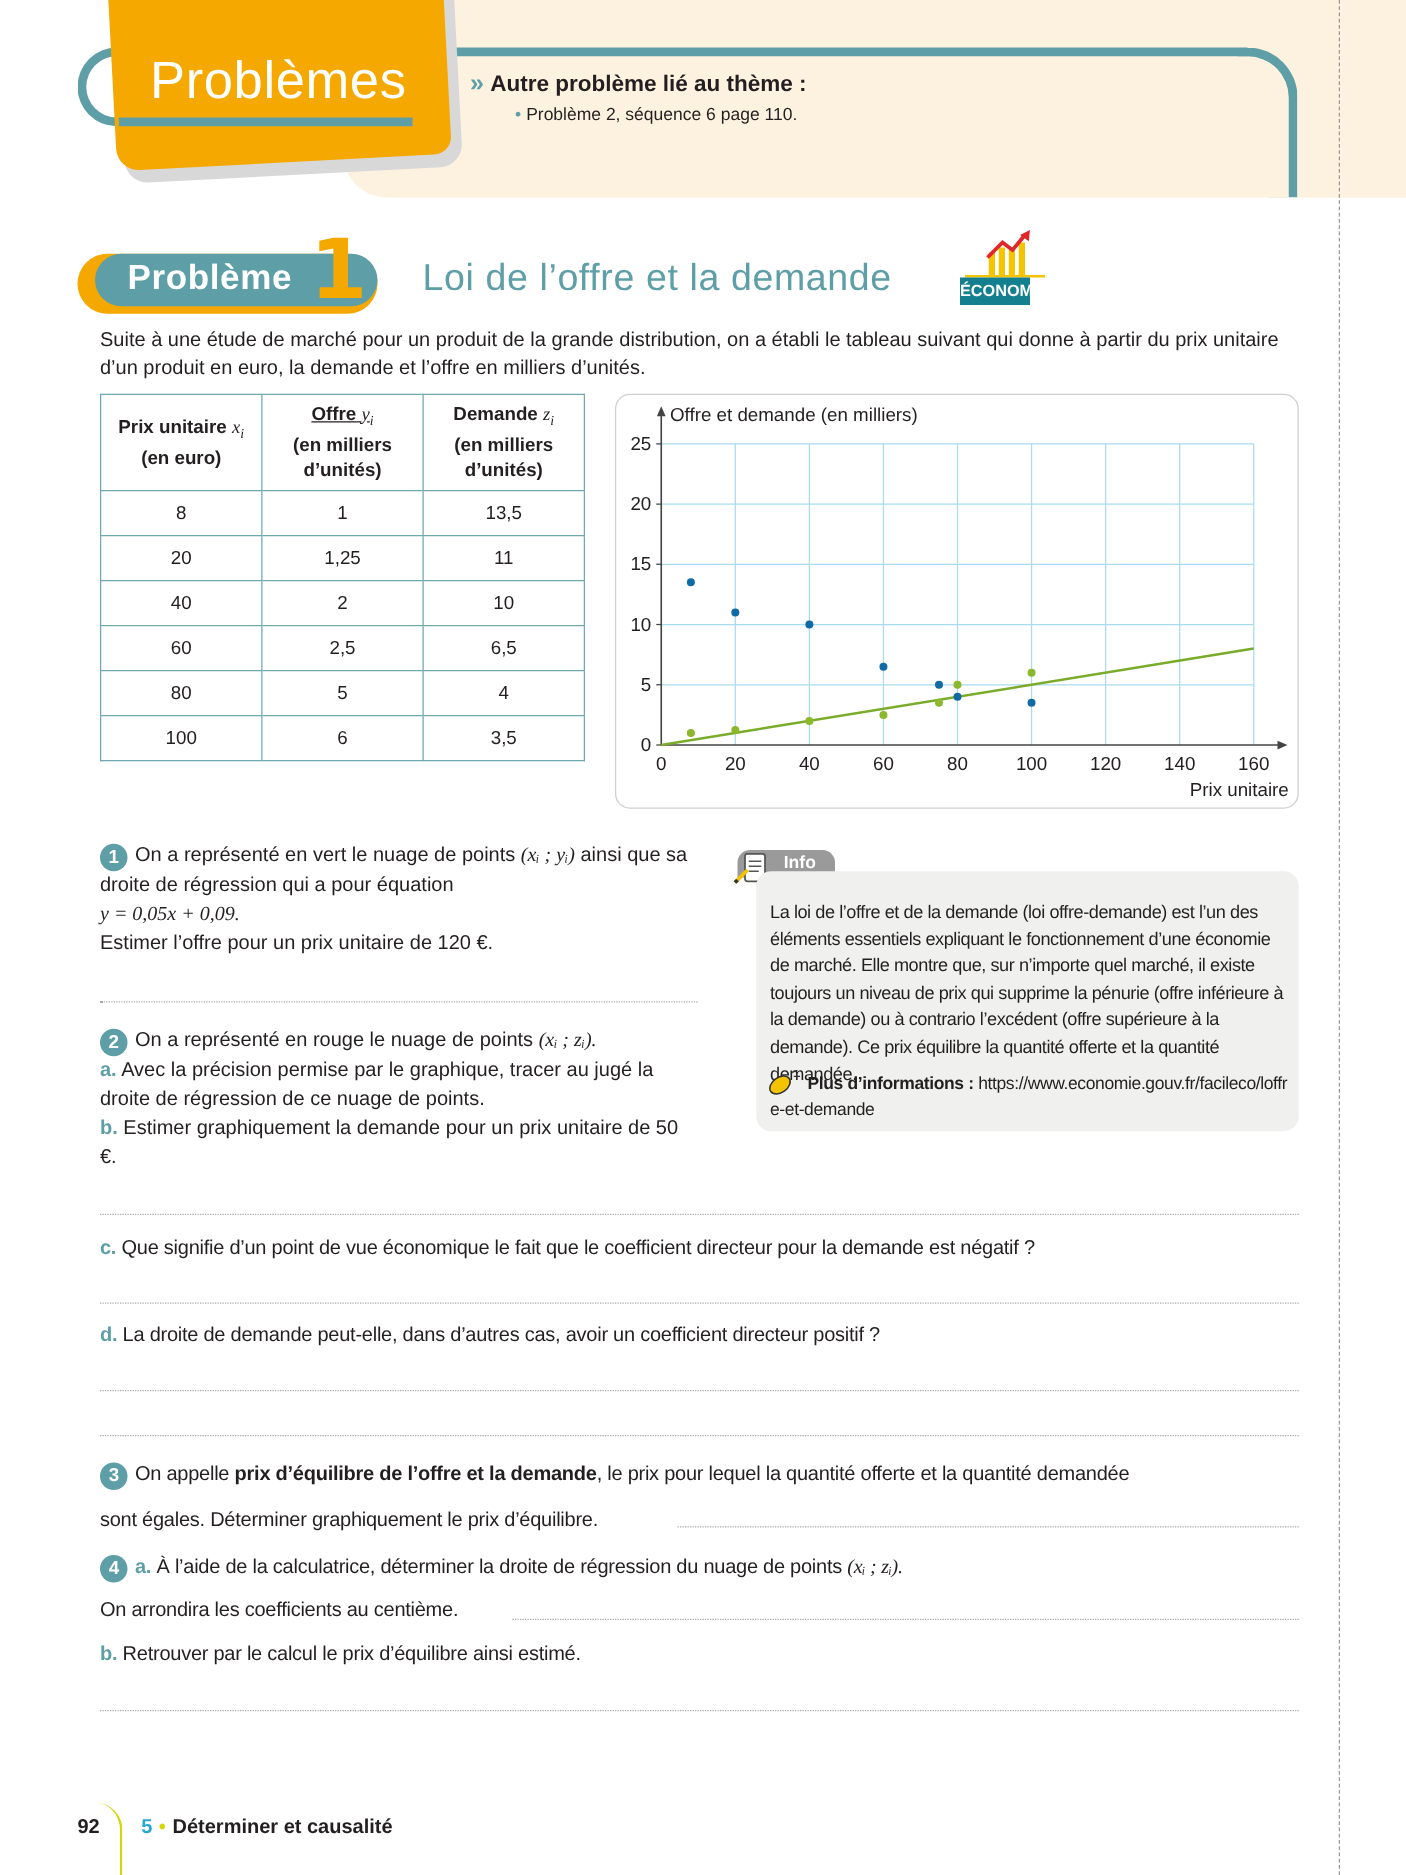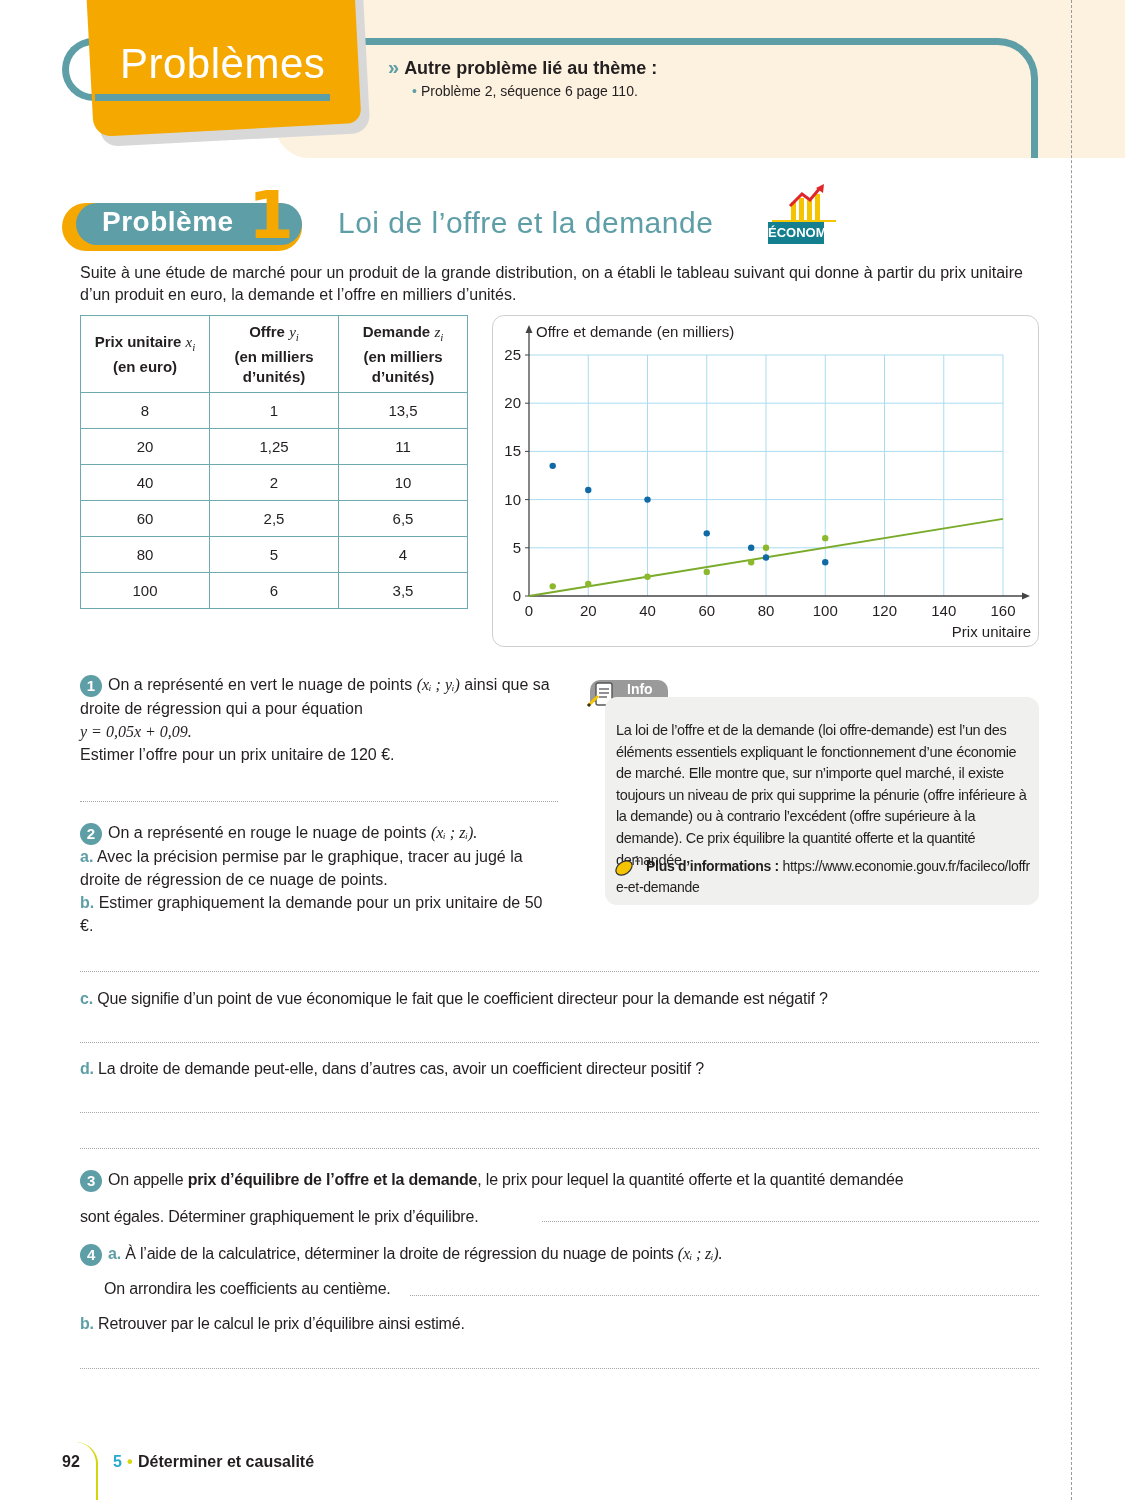--- a/index.html
+++ b/index.html
@@ -37,21 +37,21 @@
   .teal-under-bar { left: 95px; top: 94px; width: 235px; height: 7px; background: #5e9ea6; }
   .teal-top-bar { left: 358px; top: 38px; width: 640px; height: 7px; background: #5e9ea6; }
   .teal-right-curve {
     left: 990px; top: 38px; width: 48px; height: 120px;
     border: 7px solid #5e9ea6; border-left: none; border-bottom: none;
     border-top-right-radius: 40px; box-sizing: border-box;
   }
   .header-title {
     left: 120px; top: 40px; font-size: 42px; color: #ffffff; font-weight: normal; letter-spacing: 0.5px;
   }
-  .related-title { left: 388px; top: 56px; font-size: 18px; font-weight: bold; }
+  .related-title { left: 376px; top: 56px; font-size: 18px; font-weight: bold; }
   .related-title .chev { color: #5e9ea6; margin-right: 5px; font-size: 20px; }
   .related-item { left: 412px; top: 83px; font-size: 14px; }
   .related-item .dot { color: #5e9ea6; margin-right: 4px; }
 
   
   .prob-pill-orange {
     left: 62px; top: 203px; width: 240px; height: 48px;
     background: #f5a800; border-radius: 24px;
   }
   .prob-pill-teal {
@@ -79,21 +79,21 @@
   table.data {
     position: absolute; left: 80px; top: 315px; border-collapse: collapse;
     font-size: 15px;
     border-radius: 10px;
   }
   table.data th, table.data td {
     border: 1.5px solid #6fa9b0; text-align: center; padding: 0;
   }
   table.data th { height: 76px; font-weight: bold; line-height: 20px; }
   table.data td { height: 35px; }
-  .c1 { width: 128px; } .c2 { width: 128px; } .c3 { width: 128px; }
+  .c1 { width: 128px; } .c2 { width: 128px; text-decoration: underline; } .c3 { width: 128px; }
   .mathv { font-family: "Liberation Serif", serif; font-style: italic; font-weight: normal; }
   sub { font-size: 11px; }
 
   
   .chart-box {
     left: 492px; top: 315px; width: 547px; height: 332px;
     border: 1.5px solid #cfcfcf; border-radius: 12px; box-sizing: border-box; background: #fff;
   }
   #chart { position: absolute; left: 492px; top: 315px; }
 
@@ -355,21 +355,21 @@
   <b>prix d’équilibre de l’offre et la demande</b><span>, le prix pour lequel la quantité offerte et la quantité demandée</span>
 </div>
 <div class="abs q" style="left:80px; top:1205px; letter-spacing:-0.2px;">sont égales. Déterminer graphiquement le prix d’équilibre.</div>
 <div class="abs dots" style="left:542px; top:1221px; width:497px;"></div>
 
 <div class="abs q" style="left:80px; top:1242px; width:960px; letter-spacing:-0.2px;">
   <span class="qnum">4</span><span class="sub-label">a.</span>
   <span>À l’aide de la calculatrice, déterminer la droite de régression du nuage de points</span>
   <span class="math">(xᵢ ; zᵢ).</span>
 </div>
-<div class="abs q" style="left:80px; top:1277px; letter-spacing:-0.2px;margin-left:24px;">On arrondira les coefficients au centième.</div>
+<div class="abs q" style="left:80px; top:1277px; letter-spacing:-0.2px;">On arrondira les coefficients au centième.</div>
 <div class="abs dots" style="left:410px; top:1295px; width:629px;"></div>
 
 <div class="abs q" style="left:80px; top:1312px; width:960px; letter-spacing:-0.2px;">
   <span class="sub-label">b.</span>
   <span>Retrouver par le calcul le prix d’équilibre ainsi estimé.</span>
 </div>
 <div class="abs dots" style="left:80px; top:1368px; width:959px;"></div>
 
 <div class="abs footer-curve"></div>
 <div class="abs page-num">92</div>

